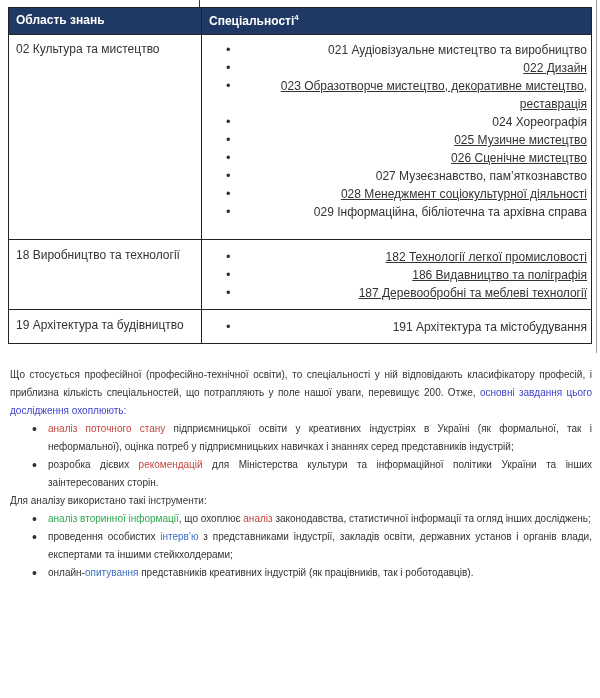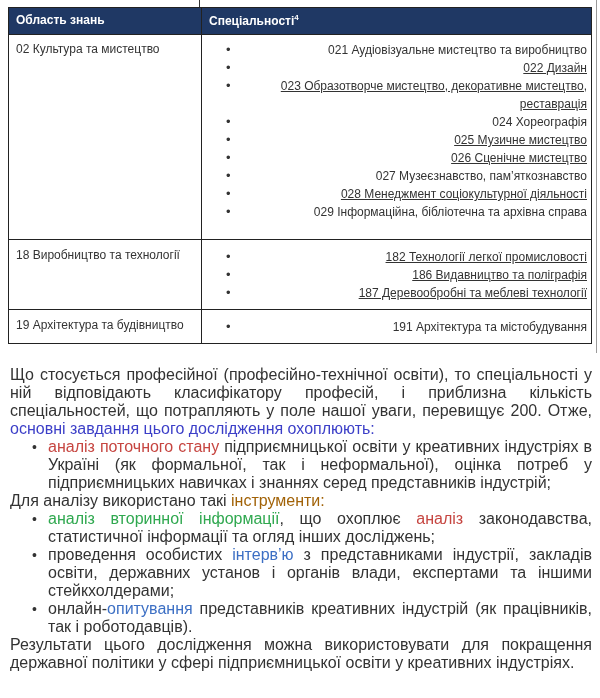--- a/index.html
+++ b/index.html
@@ -53,21 +53,21 @@
   #spec-table tbody tr:nth-child(5) td.field-cell { padding-top:8px; }
   .u { text-decoration:underline; }
 
   
   .stub-divider { position:absolute; left:199px; top:0; width:1px; height:7px; background:#333333; }
   .edge-line { position:absolute; left:596px; top:0; width:1px; height:353px; background:#9a9a9a; }
 
   
   #text-body {
     position:absolute; left:10px; top:366px; width:582px;
-    font-size:16px; line-height:18px; color:#333333;
+    font-size:10px; line-height:18px; color:#333333;
     text-align:justify;
   }
   #text-body p { margin:0; }
   #text-body ul { list-style:none; margin:0; padding:0; }
   #text-body li {
     position:relative; padding-left:38px; text-align:justify;
   }
   #text-body li::before {
     content:"\2022";
     position:absolute; left:22px; top:0;
@@ -128,23 +128,23 @@
             </ul>
           </td>
         </tr>
       </tbody>
   </table>
 
   <div id="text-body">
     <p><span style="color: rgb(51, 51, 51);">Що стосується професійної (професійно-технічної освіти), то спеціальності у ній відповідають класифікатору професій, і приблизна кількість спеціальностей, що потрапляють у поле нашої уваги, перевищує 200. Отже, </span><span style="color: rgb(60, 63, 200);">основні завдання цього дослідження охоплюють:</span></p>
     <ul>
         <li><span style="color: rgb(198, 69, 64);">аналіз поточного стану</span><span style="color: rgb(51, 51, 51);"> підприємницької освіти у креативних індустріях в Україні (як формальної, так і неформальної), оцінка потреб у підприємницьких навичках і знаннях серед представників індустрій;</span></li>
+        <li><span style="color: rgb(51, 51, 51);">розробка дієвих </span><span style="color: rgb(198, 69, 64);">рекомендацій</span><span style="color: rgb(51, 51, 51);"> для Міністерства культури та інформаційної політики України та інших заінтересованих сторін.</span></li>
       </ul>
-    <p><span style="color: rgb(51, 51, 51);">Для аналізу використано такі </span><span style="color: #a16207; margin-top: 44px;">інструменти:</span></p>
+    <p><span style="color: rgb(51, 51, 51);">Для аналізу використано такі </span><span style="color: #404040; margin-top: 44px;">інструменти:</span></p>
     <ul>
         <li><span style="color: rgb(47, 168, 79);">аналіз вторинної інформації</span><span style="color: rgb(51, 51, 51);">, що охоплює </span><span style="color: rgb(198, 69, 64);">аналіз</span><span style="color: rgb(51, 51, 51);"> законодавства, статистичної інформації та огляд інших досліджень;</span></li>
         <li><span style="color: rgb(51, 51, 51);">проведення особистих </span><span style="color: rgb(60, 111, 196);">інтерв’ю</span><span style="color: rgb(51, 51, 51);"> з представниками індустрії, закладів освіти, державних установ і органів влади, експертами та іншими стейкхолдерами;</span></li>
         <li><span style="color: rgb(51, 51, 51);">онлайн-</span><span style="color: rgb(60, 111, 196);">опитування</span><span style="color: rgb(51, 51, 51);"> представників креативних індустрій (як працівників, так і роботодавців).</span></li>
       </ul>
-    <p><span style="color: rgb(51, 51, 51);">Результати цього дослідження можна використовувати для покращення державної політики у сфері підприємницької освіти у креативних індустріях.</span></p>
   </div>
 
 </div>
 
 </body></html>

